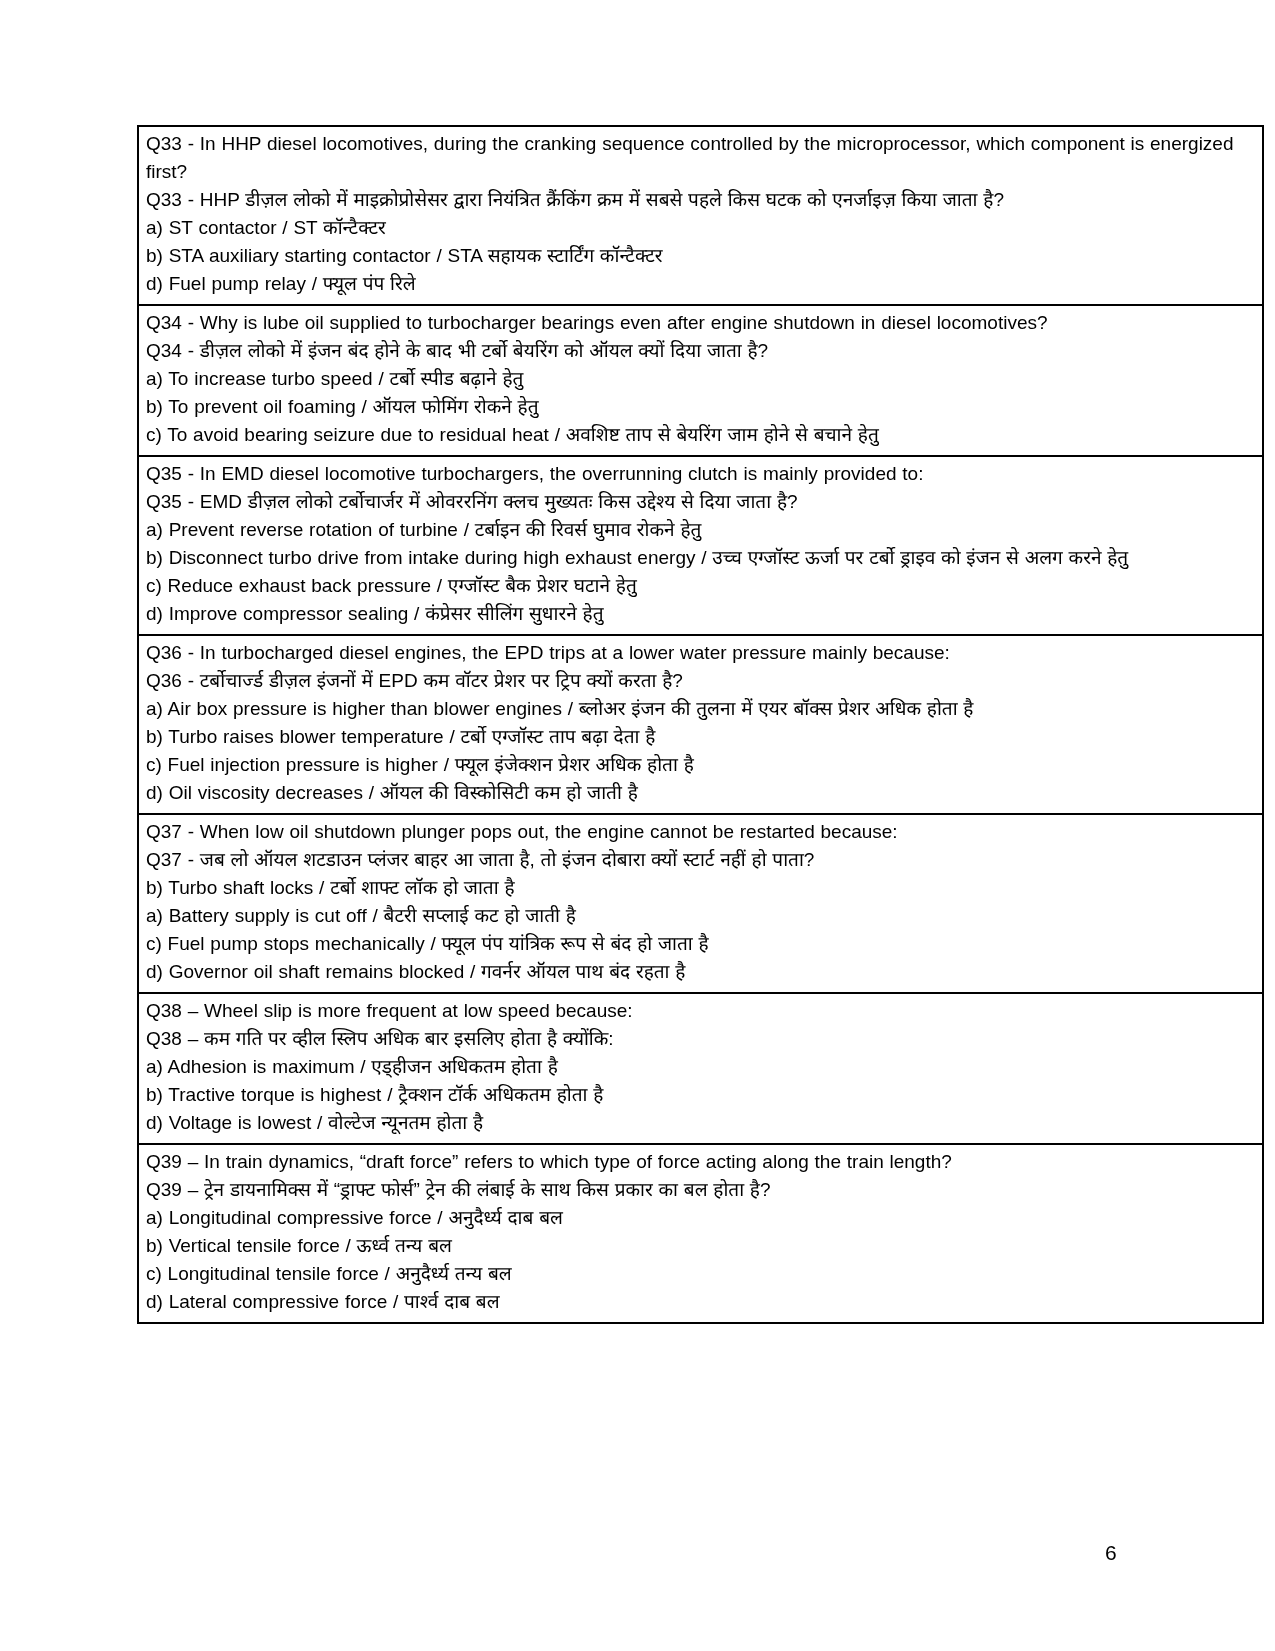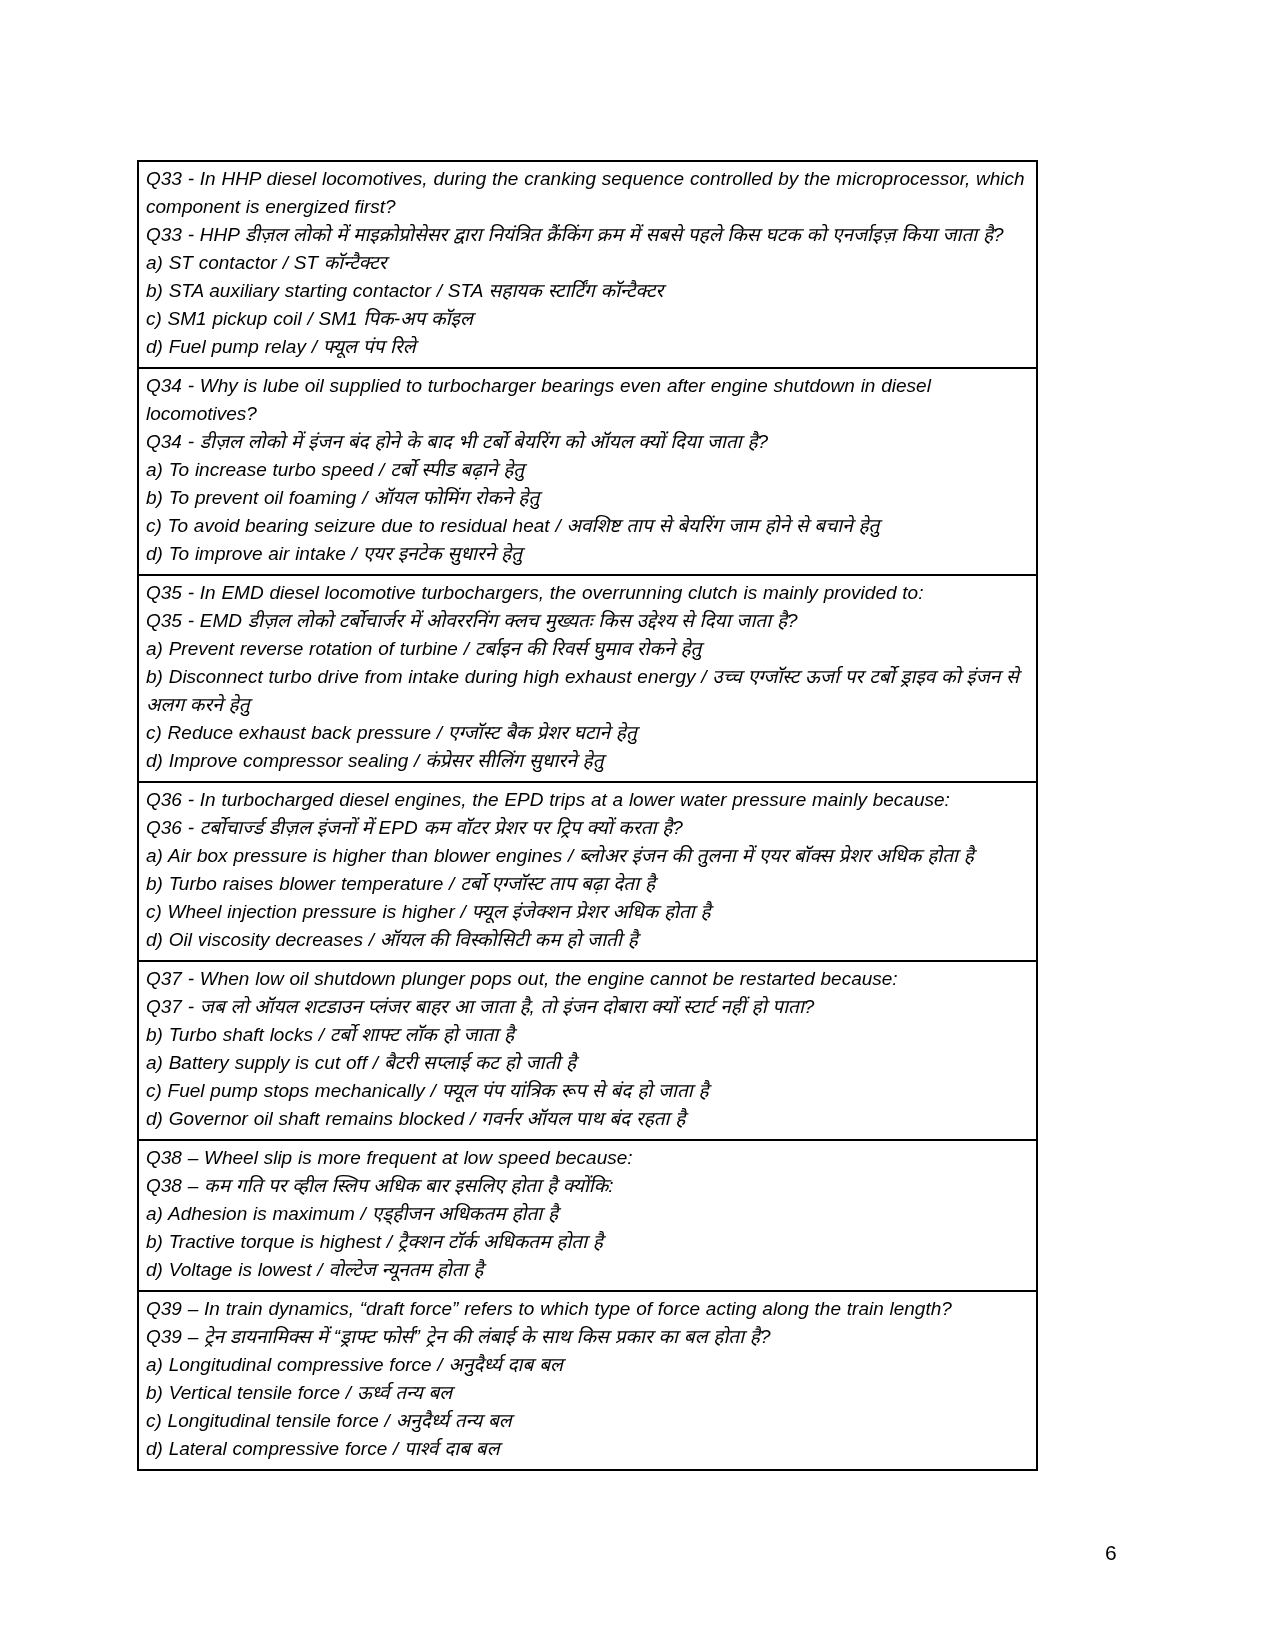--- a/index.html
+++ b/index.html
@@ -8,25 +8,24 @@
     width: 1275px;
     height: 1651px;
     background: #ffffff;
     color: #000000;
     font-family: "Liberation Sans", sans-serif;
     overflow: hidden;
   }
   .qtable {
     position: absolute;
     left: 137px;
-    top: 160px;
-    width: 901px;
+    top: 125px;
+    width: 1127px;
     box-sizing: border-box;
     border: 2px solid #000000;
-    font-style: italic;
   }
   .qrow {
     padding: 3px 10px 6px 7px;
     border-bottom: 2px solid #000000;
   }
   .qrow:last-child { border-bottom: none; }
   .qrow p {
     margin: 0;
     font-size: 19px;
     line-height: 28px;
@@ -45,48 +44,46 @@
 
 <div class="page">
 
   <div class="qtable">
 
     <section class="qrow">
       <p>Q33 - In HHP diesel locomotives, during the cranking sequence controlled by the microprocessor, which component is energized first?</p>
       <p>Q33 - HHP डीज़ल लोको में माइक्रोप्रोसेसर द्वारा नियंत्रित क्रैंकिंग क्रम में सबसे पहले किस घटक को एनर्जाइज़ किया जाता है?</p>
       <p>a) ST contactor / ST कॉन्टैक्टर</p>
       <p>b) STA auxiliary starting contactor / STA सहायक स्टार्टिंग कॉन्टैक्टर</p>
-      <p>c) SM1 pickup coil / SM1 पिक-अप कॉइल</p>
       <p>d) Fuel pump relay / फ्यूल पंप रिले</p>
     </section>
 
     <section class="qrow">
       <p>Q34 - Why is lube oil supplied to turbocharger bearings even after engine shutdown in diesel locomotives?</p>
       <p>Q34 - डीज़ल लोको में इंजन बंद होने के बाद भी टर्बो बेयरिंग को ऑयल क्यों दिया जाता है?</p>
       <p>a) To increase turbo speed / टर्बो स्पीड बढ़ाने हेतु</p>
       <p>b) To prevent oil foaming / ऑयल फोमिंग रोकने हेतु</p>
       <p>c) To avoid bearing seizure due to residual heat / अवशिष्ट ताप से बेयरिंग जाम होने से बचाने हेतु</p>
-      <p>d) To improve air intake / एयर इनटेक सुधारने हेतु</p>
     </section>
 
     <section class="qrow">
       <p>Q35 - In EMD diesel locomotive turbochargers, the overrunning clutch is mainly provided to:</p>
       <p>Q35 - EMD डीज़ल लोको टर्बोचार्जर में ओवररनिंग क्लच मुख्यतः किस उद्देश्य से दिया जाता है?</p>
       <p>a) Prevent reverse rotation of turbine / टर्बाइन की रिवर्स घुमाव रोकने हेतु</p>
       <p>b) Disconnect turbo drive from intake during high exhaust energy / उच्च एग्जॉस्ट ऊर्जा पर टर्बो ड्राइव को इंजन से अलग करने हेतु</p>
       <p>c) Reduce exhaust back pressure / एग्जॉस्ट बैक प्रेशर घटाने हेतु</p>
       <p>d) Improve compressor sealing / कंप्रेसर सीलिंग सुधारने हेतु</p>
     </section>
 
     <section class="qrow">
       <p>Q36 - In turbocharged diesel engines, the EPD trips at a lower water pressure mainly because:</p>
       <p>Q36 - टर्बोचार्ज्ड डीज़ल इंजनों में EPD कम वॉटर प्रेशर पर ट्रिप क्यों करता है?</p>
       <p>a) Air box pressure is higher than blower engines / ब्लोअर इंजन की तुलना में एयर बॉक्स प्रेशर अधिक होता है</p>
       <p>b) Turbo raises blower temperature / टर्बो एग्जॉस्ट ताप बढ़ा देता है</p>
-      <p>c) Wheel injection pressure is higher / फ्यूल इंजेक्शन प्रेशर अधिक होता है</p>
+      <p>c) Fuel injection pressure is higher / फ्यूल इंजेक्शन प्रेशर अधिक होता है</p>
       <p>d) Oil viscosity decreases / ऑयल की विस्कोसिटी कम हो जाती है</p>
     </section>
 
     <section class="qrow">
       <p>Q37 - When low oil shutdown plunger pops out, the engine cannot be restarted because:</p>
       <p>Q37 - जब लो ऑयल शटडाउन प्लंजर बाहर आ जाता है, तो इंजन दोबारा क्यों स्टार्ट नहीं हो पाता?</p>
       <p>b) Turbo shaft locks / टर्बो शाफ्ट लॉक हो जाता है</p>
       <p>a) Battery supply is cut off / बैटरी सप्लाई कट हो जाती है</p>
       <p>c) Fuel pump stops mechanically / फ्यूल पंप यांत्रिक रूप से बंद हो जाता है</p>
       <p>d) Governor oil shaft remains blocked / गवर्नर ऑयल पाथ बंद रहता है</p>

